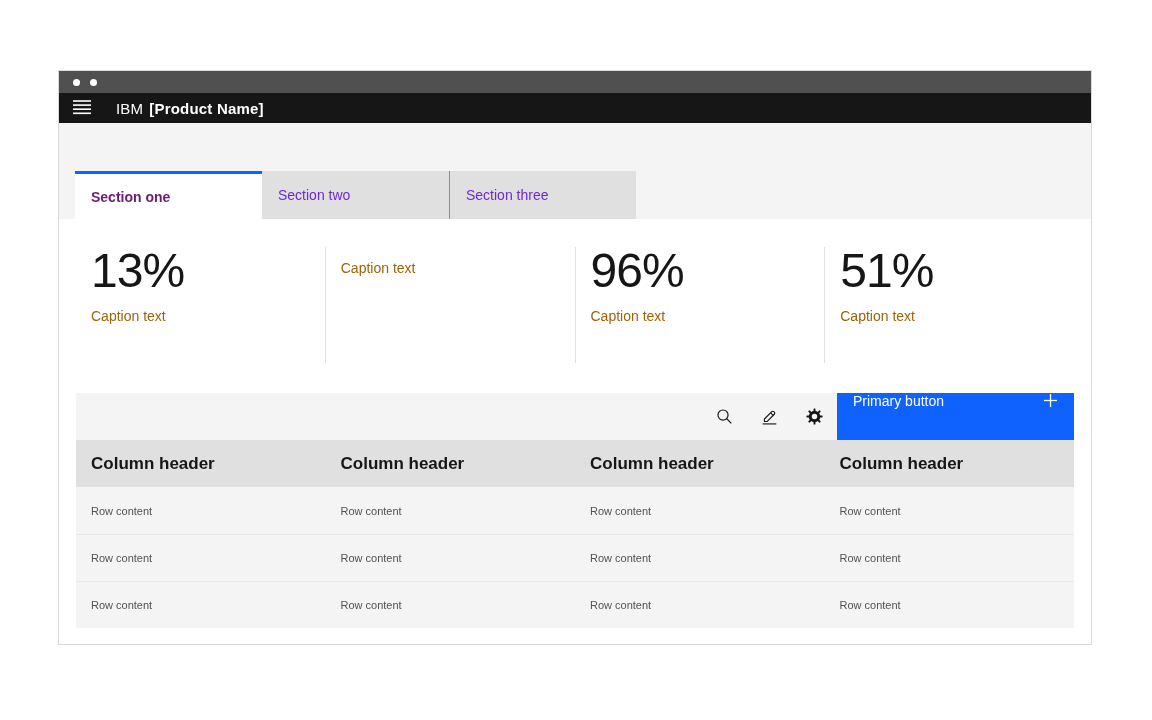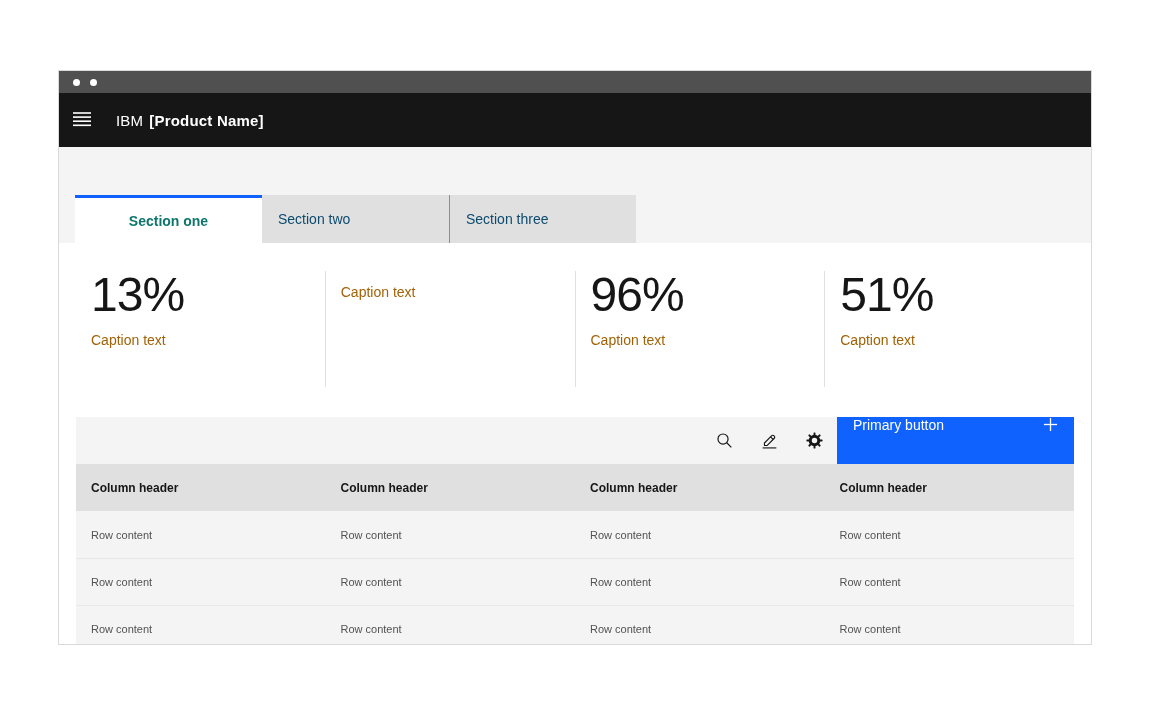--- a/index.html
+++ b/index.html
@@ -8,35 +8,35 @@
   .stage { position:relative; width:1152px; height:720px; background:#ffffff; }
 
   
   .window { position:absolute; left:58px; top:70px; width:1034px; height:575px;
             background:#ffffff; border:1px solid #d9d9d9; overflow:hidden; }
 
   .titlebar { height:22px; background:#505050; display:flex; align-items:center;
               padding-left:14px; gap:10px; }
   .dot { width:7px; height:7px; border-radius:50%; background:#ffffff; }
 
-  .appheader { height:54px; background:#161616; display:flex; align-items:center; color:#fff; }
+  .appheader { height:30px; background:#161616; display:flex; align-items:center; color:#fff; }
   .menu-btn { width:46px; height:46px; display:flex; align-items:center;
               justify-content:center; background:transparent; border:none; cursor:pointer; }
   .app-title { font-size:15px; margin-left:11px; letter-spacing:0.2px; display:flex; }
   .app-title .brand { font-weight:400; }
   .app-title .product { font-weight:700; margin-left:6px; }
 
   .app-body { background:#f4f4f4; height:505px; }
 
   
   .tabs { display:flex; padding:48px 16px 0; }
   .tab { width:187px; height:48px; display:flex; align-items:center; padding:0 16px;
          font-size:14px; cursor:pointer; }
-  .tab.active { background:#ffffff; border-top:3px solid #0f62fe; color:#0f766e; font-weight:700;justify-content:center; }
-  .tab.inactive { background:#e0e0e0; color:#0c4a6e; }
+  .tab.active { background:#ffffff; border-top:3px solid #0f62fe; color:#701a75; font-weight:700; }
+  .tab.inactive { background:#e0e0e0; color:#6d28d9; }
   .tab.divided { border-left:1px solid #8d8d8d; }
 
   
   .content { background:#ffffff; height:409px; padding:0 17px; }
 
   .metrics { display:flex; padding-top:28px; }
   .metric { flex:1; padding-left:15px; height:116px; }
   .metric + .metric { border-left:1px solid #e0e0e0; }
   .metric-value { font-size:48px; font-weight:300; color:#161616; line-height:1.0;
                   letter-spacing:-1px; }
@@ -49,21 +49,21 @@
   .icon-btn { width:45px; display:flex; align-items:center; justify-content:center;
               background:transparent; border:none; cursor:pointer; }
   .icon-btn svg { display:block; }
   .primary-btn { width:237px; border:none; cursor:pointer; color:#ffffff; font-size:14px;
                  font-family:"Liberation Sans", sans-serif;
                  display:flex; align-items:flex-start; justify-content:space-between;
                  padding:0 16px; }
 
   
   .tbl-header { display:flex; height:47px; background:#e0e0e0; align-items:center; }
-  .tbl-header .cell { flex:1; padding-left:15px; font-size:12px; font-weight:700; color:#161616; }
+  .tbl-header .cell { flex:1; padding-left:15px; font-size:17px; font-weight:700; color:#161616; }
   .tbl-row { display:flex; height:47px; background:#f4f4f4; align-items:center; }
   .tbl-row + .tbl-row { border-top:1px solid #e8e8e8; }
   .tbl-row .cell { flex:1; padding-left:15px; font-size:11px; color:#525252; }
 </style>
 </head>
 <body>
 
 <div class="stage">
   <div class="window">
 

